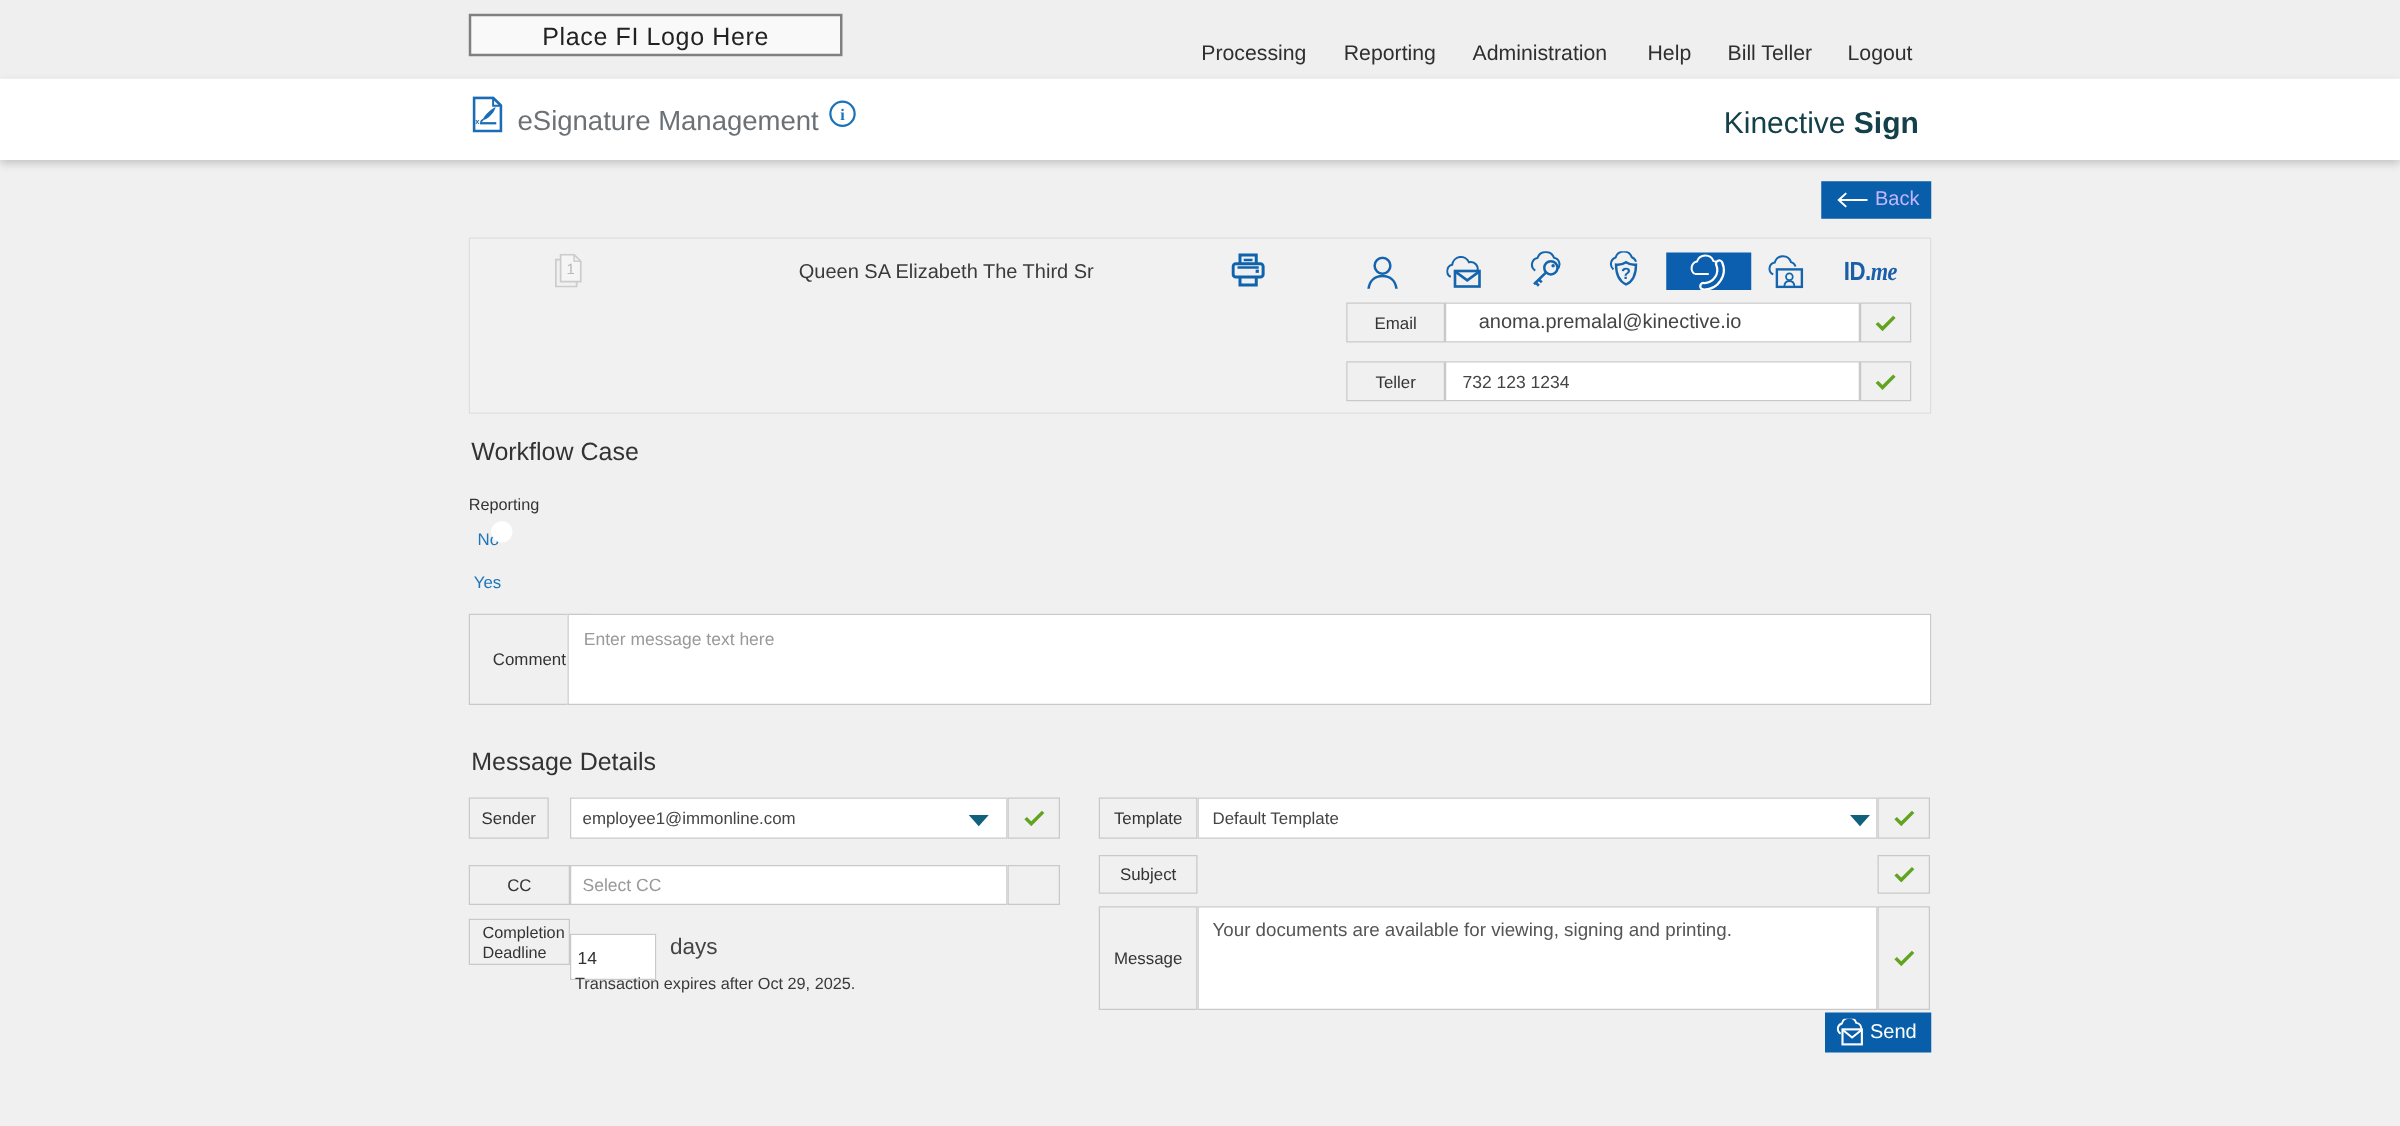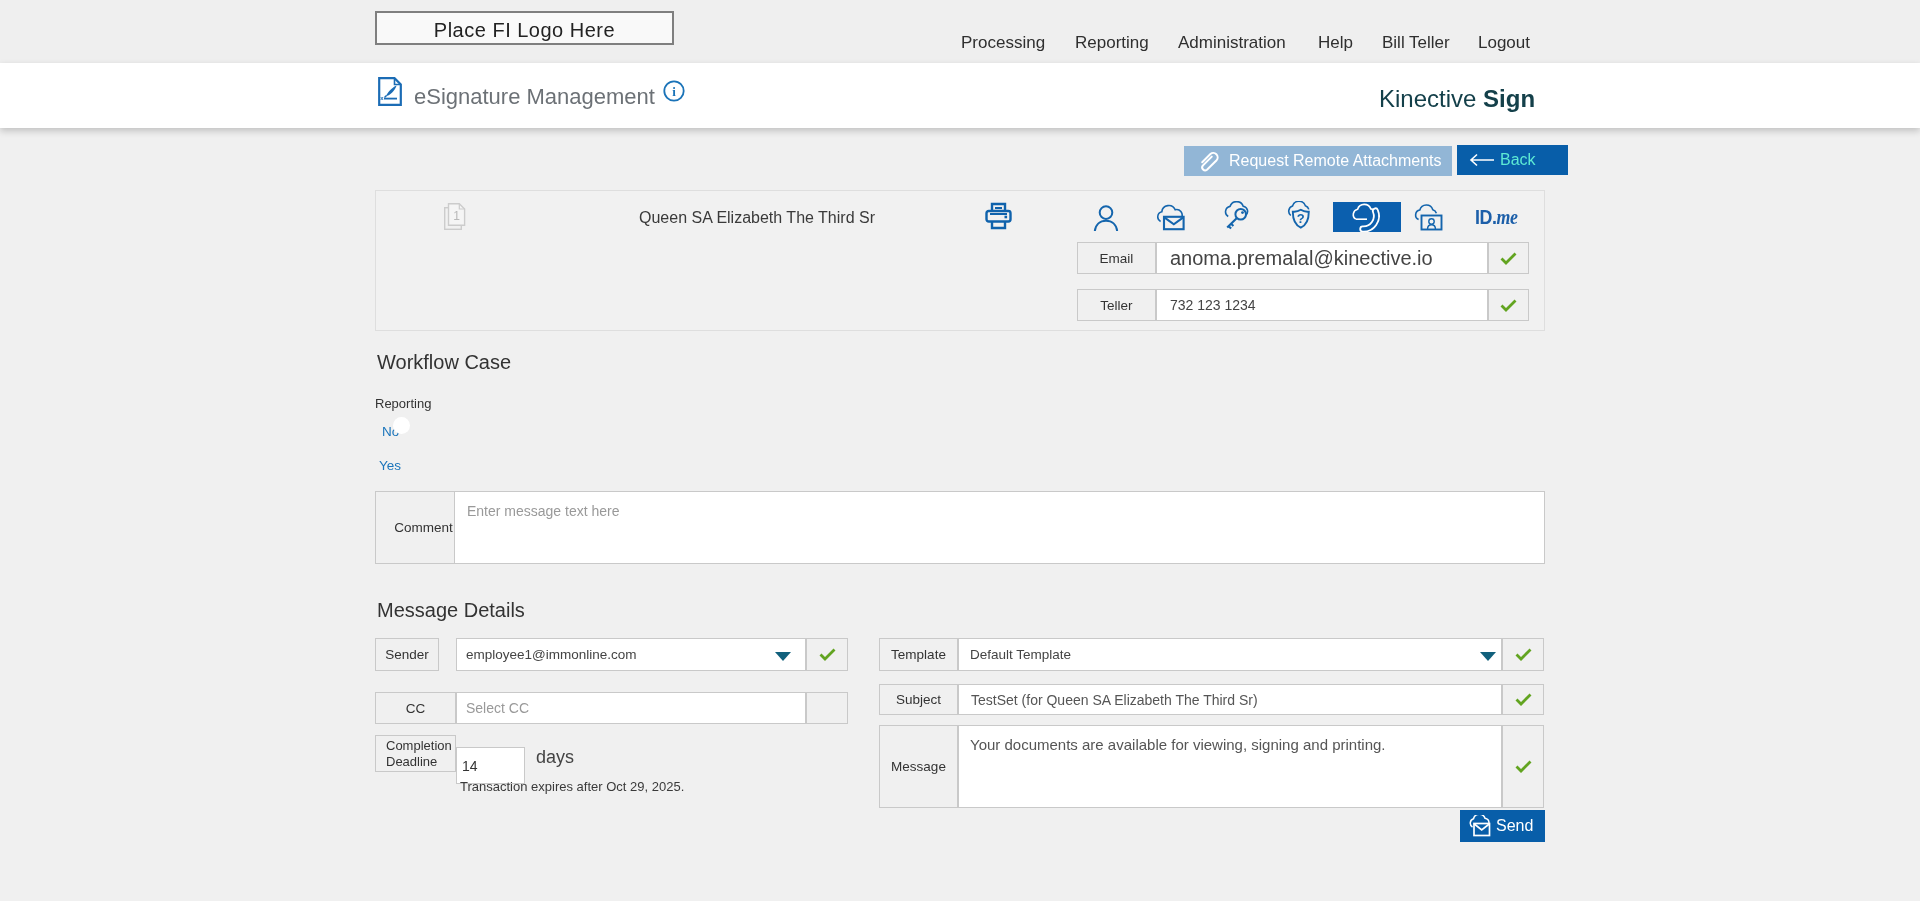--- a/index.html
+++ b/index.html
@@ -11,21 +11,21 @@
 #logobox { left:375px; top:11px; width:299px; height:34px; background:#f9f9f9; border:2px solid #7f7f7f; text-align:center; line-height:34px; font-size:20px; color:#222; letter-spacing:0.5px; }
 .nav { top:22px; font-size:17px; color:#2f2f2f; white-space:nowrap;margin-top:11px; }
 
 #band { left:0; top:63px; width:1920px; height:65px; background:#ffffff; box-shadow:0 3px 7px rgba(0,0,0,0.2); }
 #esigtitle { left:414px; top:84px; font-size:22px; color:#6c7176; }
 #kinective { left:1379px; top:85px; font-size:24px; color:#14404a; }
 #kinective b { font-weight:bold; }
 
 #reqbtn { left:1184px; top:146px; width:268px; height:30px; background:#92b6d6; color:#ffffff; font-size:16px; }
 #reqbtn span { position:absolute; left:45px; top:6px; }
-#backbtn { left:1457px; top:145px; width:111px; height:30px; background:#085ea9; color:#5eead4; font-size:16px; }
+#backbtn { left:1457px; top:145px; width:88px; height:30px; background:#085ea9; color:#c4b5fd; font-size:16px; }
 #backbtn span { position:absolute; left:43px; top:6px; }
 
 #card { left:375px; top:190px; width:1170px; height:141px; background:#f1f1f1; border:1px solid #dedede; }
 #qname { left:639px; top:209px; width:240px; font-size:16px; color:#3a3a3a; }
 
 .lbl { background:#f0f0f0; border:1px solid #c9c9c9; color:#333; font-size:13.5px; display:flex; align-items:center; justify-content:center; }
 .fld { background:#ffffff; border:1px solid #c9c9c9; color:#444; display:flex; align-items:center; }
 .chk { background:#f0f0f0; border:1px solid #c9c9c9; display:flex; align-items:center; justify-content:center; }
 .ph { color:#999; }
 
@@ -61,26 +61,20 @@
   </div>
   <span class="abs" id="esigtitle">eSignature Management</span>
   <div class="abs" style="left:663px; top:80px;">
     <svg width="22" height="22" viewBox="0 0 22 22">
       <circle cx="11" cy="11" r="9.7" fill="none" stroke="#1a73b8" stroke-width="1.8"></circle>
       <text x="11" y="16" font-size="13" font-family="Liberation Serif" font-weight="bold" text-anchor="middle" fill="#1a73b8">i</text>
     </svg>
   </div>
   <span class="abs" id="kinective">Kinective <b>Sign</b></span>
 
-  <div class="abs" id="reqbtn">
-    <svg style="position:absolute; left:10px; top:2px;" width="26" height="26" viewBox="0 0 26 26">
-      <path d="M8.2 14.2 L16.4 6 A4.4 4.4 0 0 1 22.6 12.2 L13 21.8 A3 3 0 0 1 8.8 17.6 L17.8 8.6" fill="none" stroke="#fff" stroke-width="2" stroke-linecap="round"></path>
-    </svg>
-    <span>Request Remote Attachments</span>
-  </div>
   <div class="abs" id="backbtn">
     <svg style="position:absolute; left:12px; top:8px;" width="26" height="14" viewBox="0 0 26 14">
       <path d="M25 7 H2 M8 1.5 L2 7 L8 12.5" fill="none" stroke="#fff" stroke-width="1.6"></path>
     </svg>
     <span>Back</span>
   </div>
 
   <div class="abs" id="card"></div>
   <div class="abs" style="left:444px; top:203px;">
     <svg width="22" height="27" viewBox="0 0 22 27">
@@ -142,21 +136,21 @@
     <svg width="30" height="29" viewBox="0 0 30 29">
       <path d="M4.6 16.5 A5 5 0 0 1 5.8 7 A6.8 6.8 0 0 1 18.8 6.7 A5.2 5.2 0 0 1 22.4 10.2" fill="none" stroke="#1465ad" stroke-width="1.6"></path>
       <rect x="7.5" y="12.5" width="20" height="14" fill="#f1f1f1" stroke="#1465ad" stroke-width="1.9"></rect>
       <circle cx="17.5" cy="18.4" r="2.7" fill="none" stroke="#1465ad" stroke-width="1.4"></circle>
       <path d="M13.5 26.5 C13.5 23 15.3 21.8 17.5 21.8 C19.7 21.8 21.5 23 21.5 26.5" fill="none" stroke="#1465ad" stroke-width="1.4"></path>
     </svg>
   </div>
   <span class="abs" style="left:1475px; top:205px; font-size:21px; color:#1c5fa9; font-weight:bold; letter-spacing:-0.5px; transform:scaleX(0.85); transform-origin:0 0; display:inline-block;">ID.<i style="font-family:'Liberation Serif'; font-size:21px;">me</i></span>
 
   <div class="abs lbl" style="left:1077px; top:242px; width:79px; height:32px;">Email</div>
-  <div class="abs fld" style="left:1156px; top:242px; width:332px; height:32px; font-size:20px;">
+  <div class="abs fld" style="left:1156px; top:242px; width:332px; height:32px; font-size:16px;padding-left:13px;">
       <span style="margin-left:13px;">anoma.premalal@kinective.io</span>
     </div>
   <div class="abs chk" style="left:1488px; top:242px; width:41px; height:32px;">
     <svg width="17" height="13" viewBox="0 0 17 13">
         <path d="M1.5 6.5 L6 11 L15.5 1.5" fill="none" stroke="#62a420" stroke-width="2.8"></path>
       </svg>
   </div>
   <div class="abs lbl" style="left:1077px; top:289px; width:79px; height:32px;">Teller</div>
   <div class="abs fld" style="left:1156px; top:289px; width:332px; height:32px; font-size:14px;">
       <span style="margin-left:13px;">732 123 1234</span>
@@ -207,23 +201,20 @@
       <span style="margin-left:11px;">Default Template</span>
     </div>
   <div class="abs tri" style="left:1480px; top:652px;"></div>
   <div class="abs chk" style="left:1502px; top:638px; width:42px; height:33px;">
     <svg width="17" height="13" viewBox="0 0 17 13">
         <path d="M1.5 6.5 L6 11 L15.5 1.5" fill="none" stroke="#62a420" stroke-width="2.8"></path>
       </svg>
   </div>
 
   <div class="abs lbl" style="left:879px; top:684px; width:79px; height:31px;">Subject</div>
-  <div class="abs fld" style="left:958px; top:684px; width:544px; height:31px; font-size:14px; color:#555;">
-      <span style="margin-left:12px;">TestSet (for Queen SA Elizabeth The Third Sr)</span>
-    </div>
   <div class="abs chk" style="left:1502px; top:684px; width:42px; height:31px;">
     <svg width="17" height="13" viewBox="0 0 17 13">
         <path d="M1.5 6.5 L6 11 L15.5 1.5" fill="none" stroke="#62a420" stroke-width="2.8"></path>
       </svg>
   </div>
 
   <div class="abs lbl" style="left:879px; top:725px; width:79px; height:83px;">Message</div>
   <div class="abs fld" style="left:958px; top:725px; width:544px; height:83px;"></div>
   <span class="abs" style="left:970px; top:736px; font-size:15px; color:#555;">Your documents are available for viewing, signing and printing.</span>
   <div class="abs chk" style="left:1502px; top:725px; width:42px; height:83px;">

